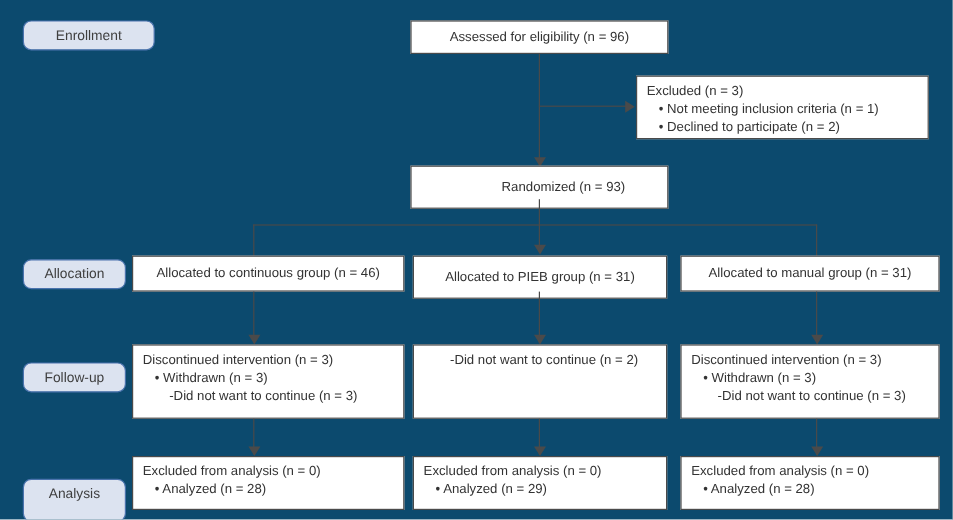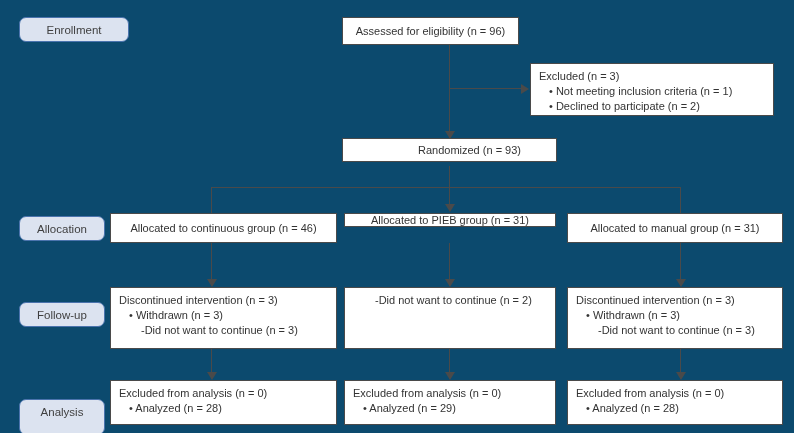--- a/index.html
+++ b/index.html
@@ -96,55 +96,55 @@
   <div class="stage-pill" style="left:19px; top:216px; width:86px; height:25px;">
     <span>Allocation</span>
   </div>
   <div class="stage-pill" style="left:19px; top:302px; width:86px; height:25px;">
     <span>Follow-up</span>
   </div>
   <div class="stage-pill" style="left:19px; top:399px; width:86px; height:36px;">
     <span>Analysis</span>
   </div>
 
-  <div class="flow-box center-text" style="left:342px; top:17px; width:177px; height:28px;">
+  <div class="flow-box center-text" style="left:342px; top:17px; width:215px; height:28px;">
     <span class="box-line">Assessed for eligibility (n = 96)</span>
   </div>
 
   <div class="vline" style="left:449px; top:45px; height:93px;"></div>
   <div class="arrow-down" style="left:444.5px; top:131px;"></div>
 
   <div class="hline" style="left:449px; top:88px; width:78px;"></div>
   <div class="arrow-right" style="left:521px; top:83.5px;"></div>
 
   <div class="flow-box" style="left:530px; top:63px; width:244px; height:53px;">
     <span class="box-line">Excluded (n = 3)</span>
     <span class="box-line lvl1">• Not meeting inclusion criteria (n = 1)</span>
     <span class="box-line lvl1">• Declined to participate (n = 2)</span>
   </div>
 
-  <div class="flow-box center-text" style="left:342px; top:138px; width:215px; height:24px;padding-left:40px;">
+  <div class="flow-box center-text" style="left:342px; top:138px; width:215px; height:36px;padding-left:40px;">
     <span class="box-line">Randomized (n = 93)</span>
   </div>
 
   <div class="vline" style="left:449px; top:166px; height:22px;"></div>
 
   <div class="hline" style="left:211px; top:187px; width:470px;"></div>
 
   <div class="vline" style="left:211px; top:187px; height:27px;"></div>
 
   <div class="vline" style="left:449px; top:187px; height:19px;"></div>
   <div class="arrow-down" style="left:444.5px; top:204px;"></div>
 
   <div class="vline" style="left:680px; top:187px; height:27px;"></div>
 
   <div class="flow-box center-text" style="left:110px; top:213px; width:227px; height:30px;">
     <span class="box-line">Allocated to continuous group (n = 46)</span>
   </div>
-  <div class="flow-box center-text" style="left:344px; top:213px; width:212px; height:14px;">
+  <div class="flow-box center-text" style="left:344px; top:213px; width:212px; height:36px;">
     <span class="box-line">Allocated to PIEB group (n = 31)</span>
   </div>
   <div class="flow-box center-text" style="left:567px; top:213px; width:216px; height:30px;">
     <span class="box-line">Allocated to manual group (n = 31)</span>
   </div>
 
   <div class="vline" style="left:211px; top:243px; height:43px;"></div>
   <div class="arrow-down" style="left:206.5px; top:279px;"></div>
 
   <div class="vline" style="left:449px; top:243px; height:43px;"></div>

